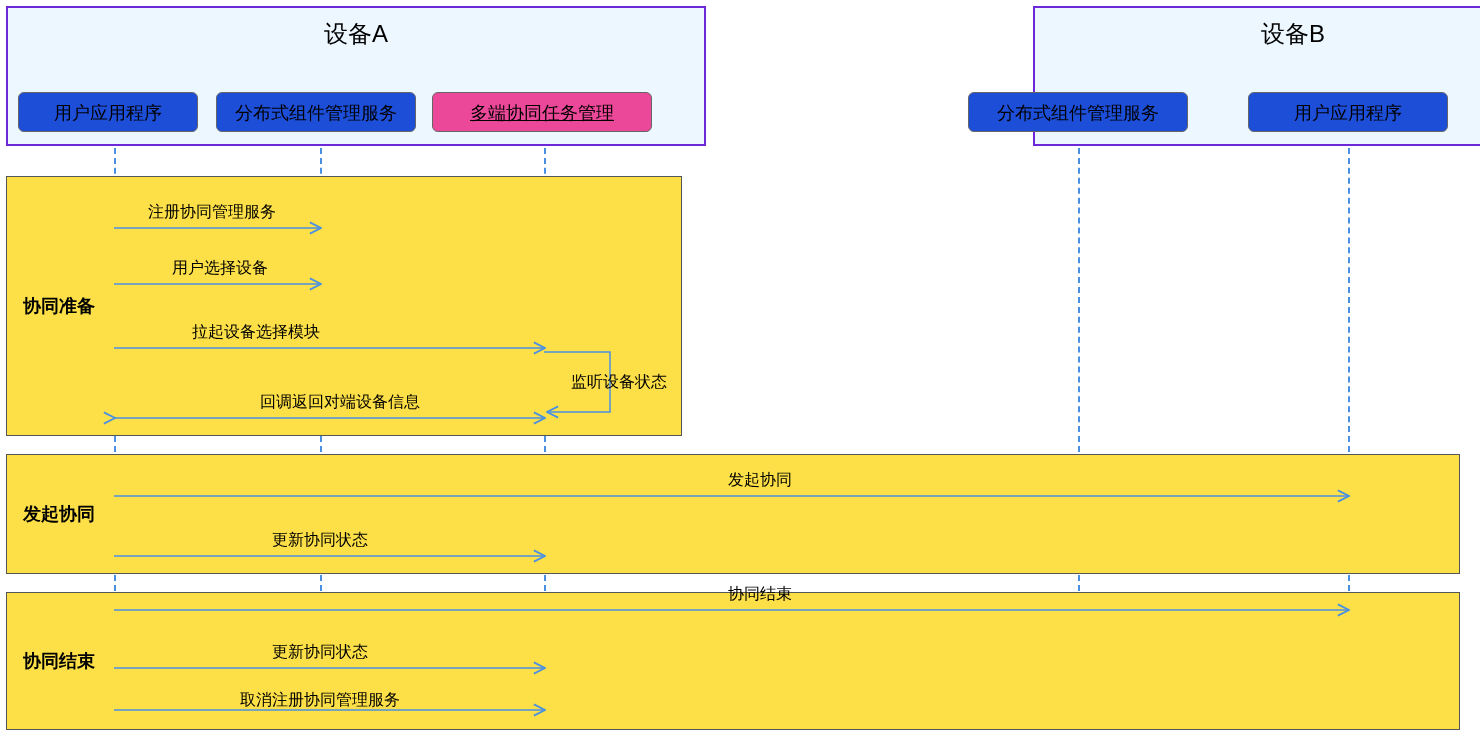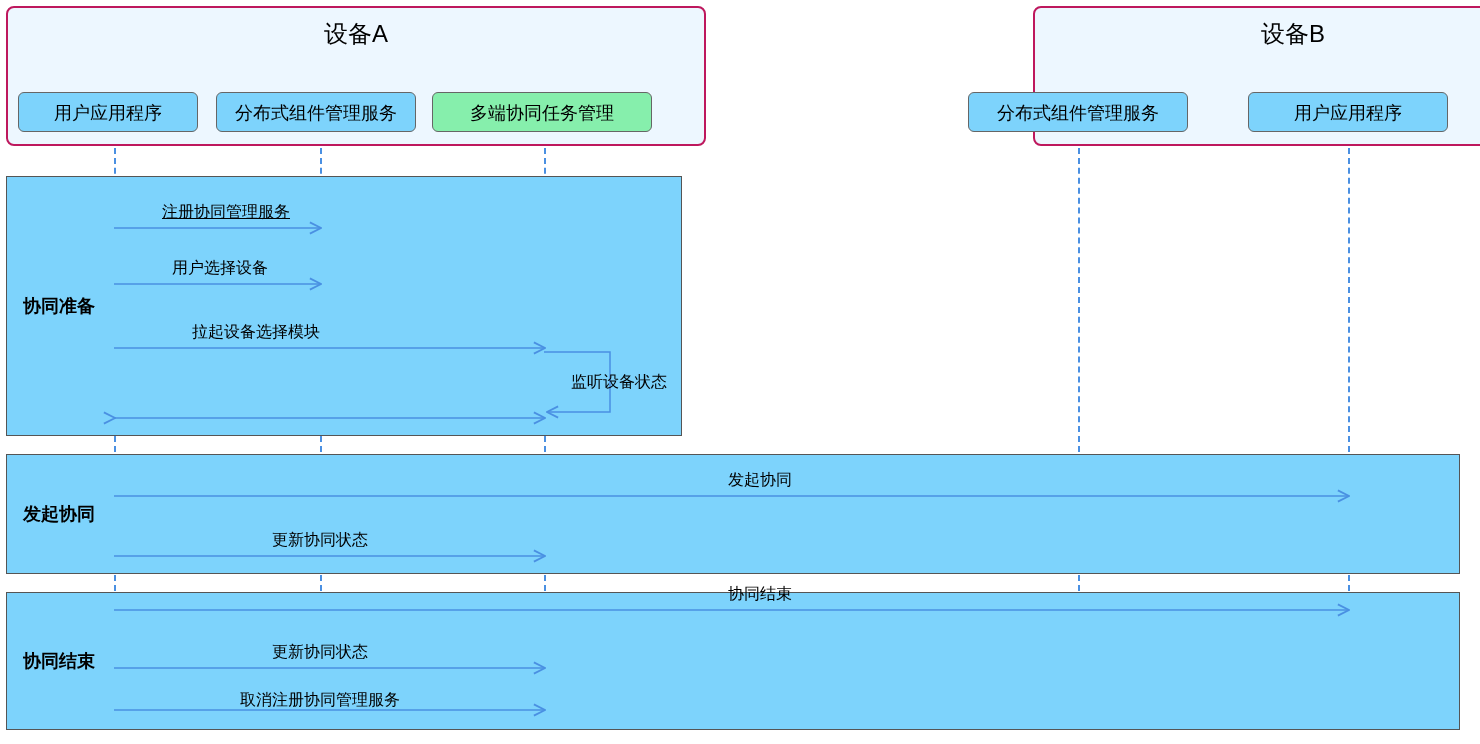--- a/index.html
+++ b/index.html
@@ -1,21 +1,21 @@
 <!DOCTYPE html>
 <html><head>
 <meta charset="utf-8">
 <style>
   html,body{margin:0;padding:0;background:#fff;font-family:"Helvetica Neue",Arial,"PingFang SC","Microsoft YaHei",sans-serif;}
   .canvas{position:relative;width:1480px;height:744px;}
-  .device-box{position:absolute;background:#edf7ff;border:2px solid #be185d;border-radius:8px;box-sizing:border-box;}
+  .device-box{position:absolute;background:#edf7ff;border:2px solid #6d28d9;border-radius:0;box-sizing:border-box;}
   .device-title{position:absolute;top:10px;left:0;right:0;text-align:center;font-size:24px;}
-  .actor{position:absolute;height:40px;line-height:40px;text-align:center;font-size:18px;background:#7dd3fc;border:1px solid #666;border-radius:6px;box-sizing:border-box;}
-  .actor.shaded{background:#86efac;}
-  .phase{position:absolute;left:6px;background:#7dd3fc;border:1px solid #555;box-sizing:border-box;}
+  .actor{position:absolute;height:40px;line-height:40px;text-align:center;font-size:18px;background:#1d4ed8;border:1px solid #666;border-radius:6px;box-sizing:border-box;}
+  .actor.shaded{background:#ec4899;text-decoration:underline;}
+  .phase{position:absolute;left:6px;background:#fde047;border:1px solid #555;box-sizing:border-box;}
   .phase-label{position:absolute;left:0;top:0;bottom:0;width:104px;display:flex;align-items:center;justify-content:center;font-weight:bold;font-size:18px;}
   .lifeline{position:absolute;width:0;border-left:2px dashed #4a90e2;}
   .msg-text{position:absolute;font-size:16px;text-align:center;color:#000;}
   svg{position:absolute;overflow:visible;}
 </style>
 </head>
 <body>
 
 <div class="canvas">
 
@@ -70,23 +70,24 @@
     <line x1="544" y1="418" x2="114" y2="418" stroke="#4a90e2" stroke-width="1.5" marker-start="url(#arrL)" marker-end="url(#arrL)"></line>
 
     <line x1="114" y1="496" x2="1348" y2="496" stroke="#4a90e2" stroke-width="1.5" marker-end="url(#arrR)"></line>
     <line x1="114" y1="556" x2="544" y2="556" stroke="#4a90e2" stroke-width="1.5" marker-end="url(#arrR)"></line>
 
     <line x1="114" y1="610" x2="1348" y2="610" stroke="#4a90e2" stroke-width="1.5" marker-end="url(#arrR)"></line>
     <line x1="114" y1="668" x2="544" y2="668" stroke="#4a90e2" stroke-width="1.5" marker-end="url(#arrR)"></line>
     <line x1="114" y1="710" x2="544" y2="710" stroke="#4a90e2" stroke-width="1.5" marker-end="url(#arrR)"></line>
   </svg>
 
-  <div class="msg-text" style="left:126px;top:202px;width:200px;text-decoration:underline;">注册协同管理服务</div>
+  <div class="msg-text" style="left:112px;top:202px;width:200px;">注册协同管理服务</div>
   <div class="msg-text" style="left:120px;top:258px;width:200px;">用户选择设备</div>
   <div class="msg-text" style="left:136px;top:322px;width:240px;">拉起设备选择模块</div>
   <div class="msg-text" style="left:554px;top:372px;width:130px;">监听设备状态</div>
+  <div class="msg-text" style="left:150px;top:392px;width:380px;">回调返回对端设备信息</div>
   <div class="msg-text" style="left:560px;top:470px;width:400px;">发起协同</div>
   <div class="msg-text" style="left:180px;top:530px;width:280px;">更新协同状态</div>
   <div class="msg-text" style="left:560px;top:584px;width:400px;">协同结束</div>
   <div class="msg-text" style="left:180px;top:642px;width:280px;">更新协同状态</div>
   <div class="msg-text" style="left:160px;top:684px;width:320px;margin-top:6px;">取消注册协同管理服务</div>
 
 </div>
 
 </body></html>

